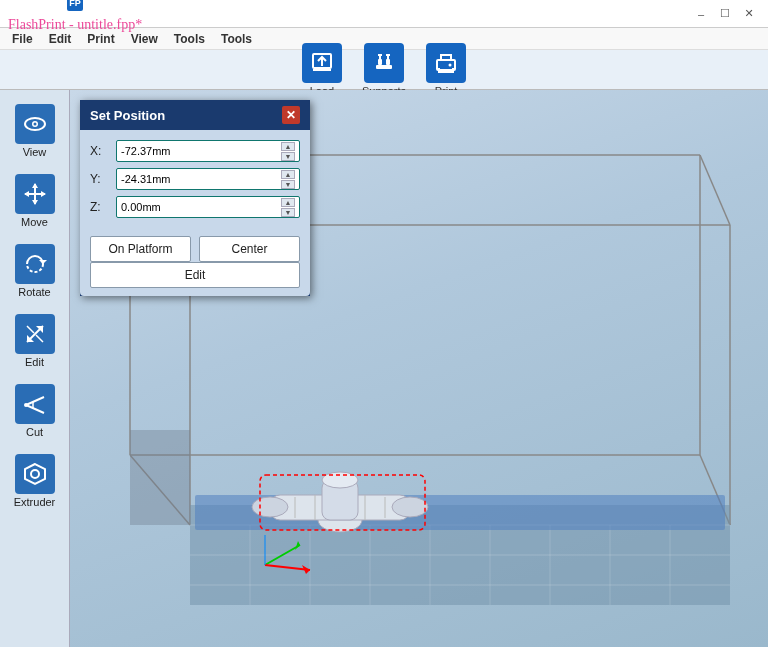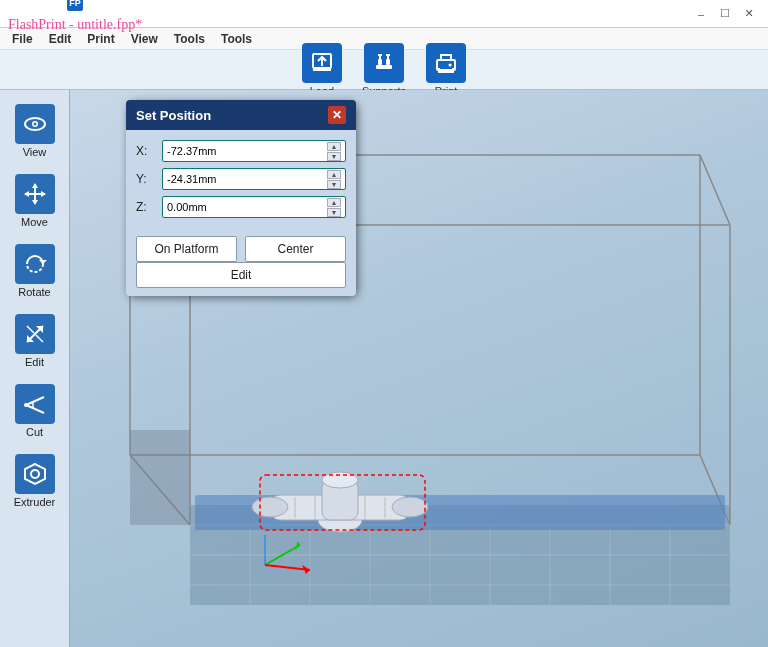--- a/index.html
+++ b/index.html
@@ -115,24 +115,23 @@
       overflow: hidden;
     }
 
     
     .dialog {
       position: absolute;
       top: 10px;
       left: 10px;
       width: 230px;
       background: #1a3a6e;
-      border-radius: 8px;
+      border-radius: 0;
       box-shadow: 2px 2px 8px rgba(0,0,0,0.5);
       z-index: 100;
-      margin-left: 46px;
     }
     .dialog-title-bar {
       display: flex;
       align-items: center;
       justify-content: space-between;
       padding: 6px 10px;
       background: #1a3a6e;
       border-radius: 4px 4px 0 0;
       color: white;
       font-size: 13px;

